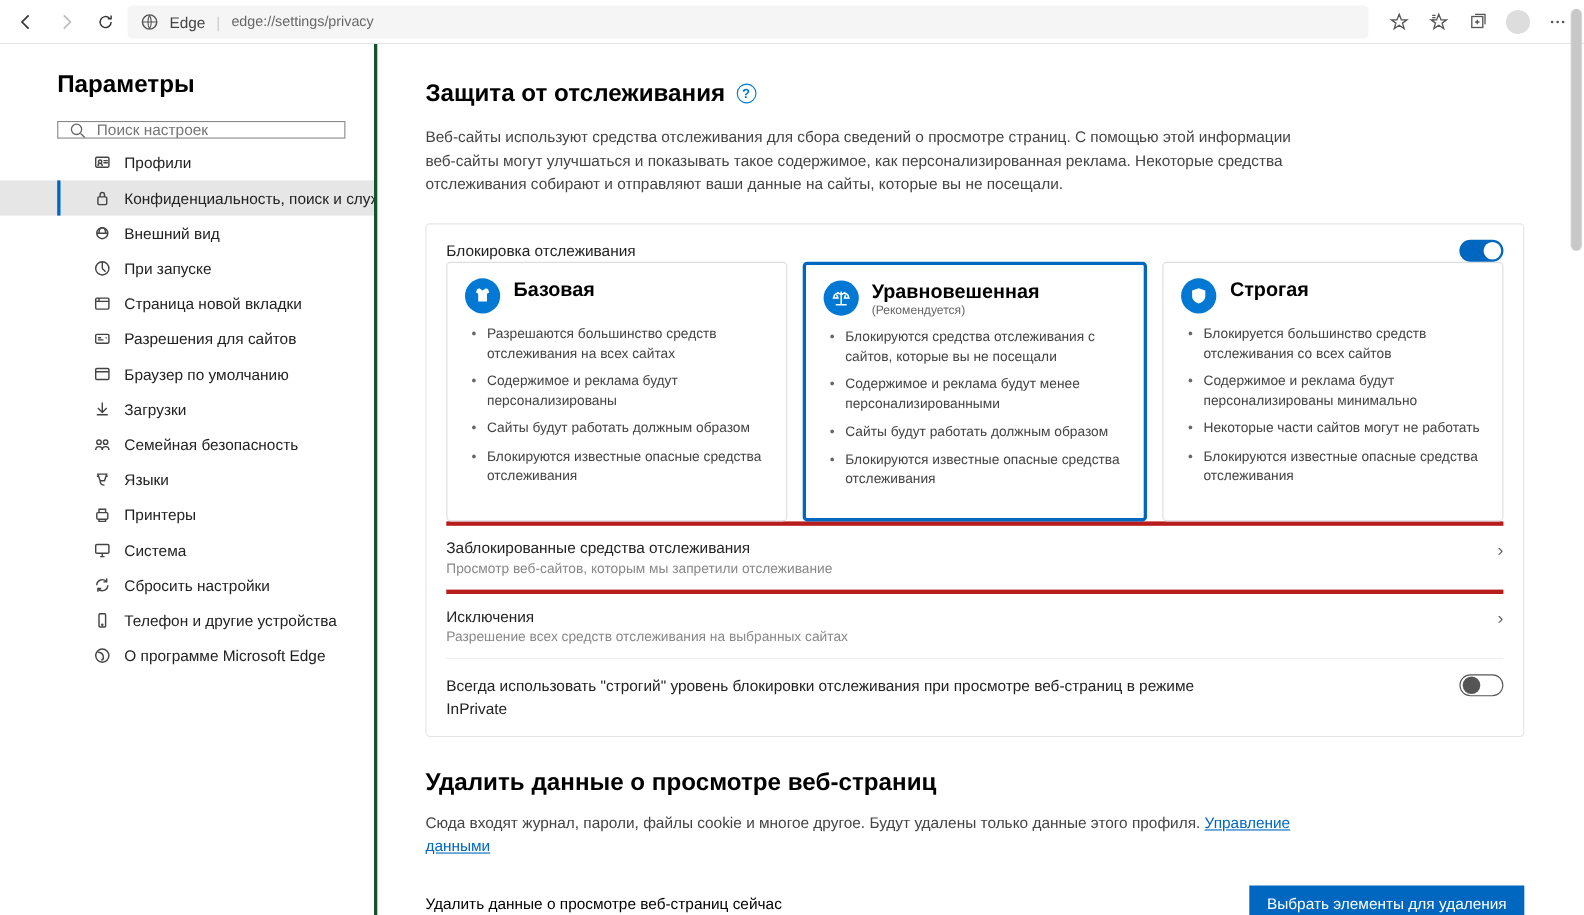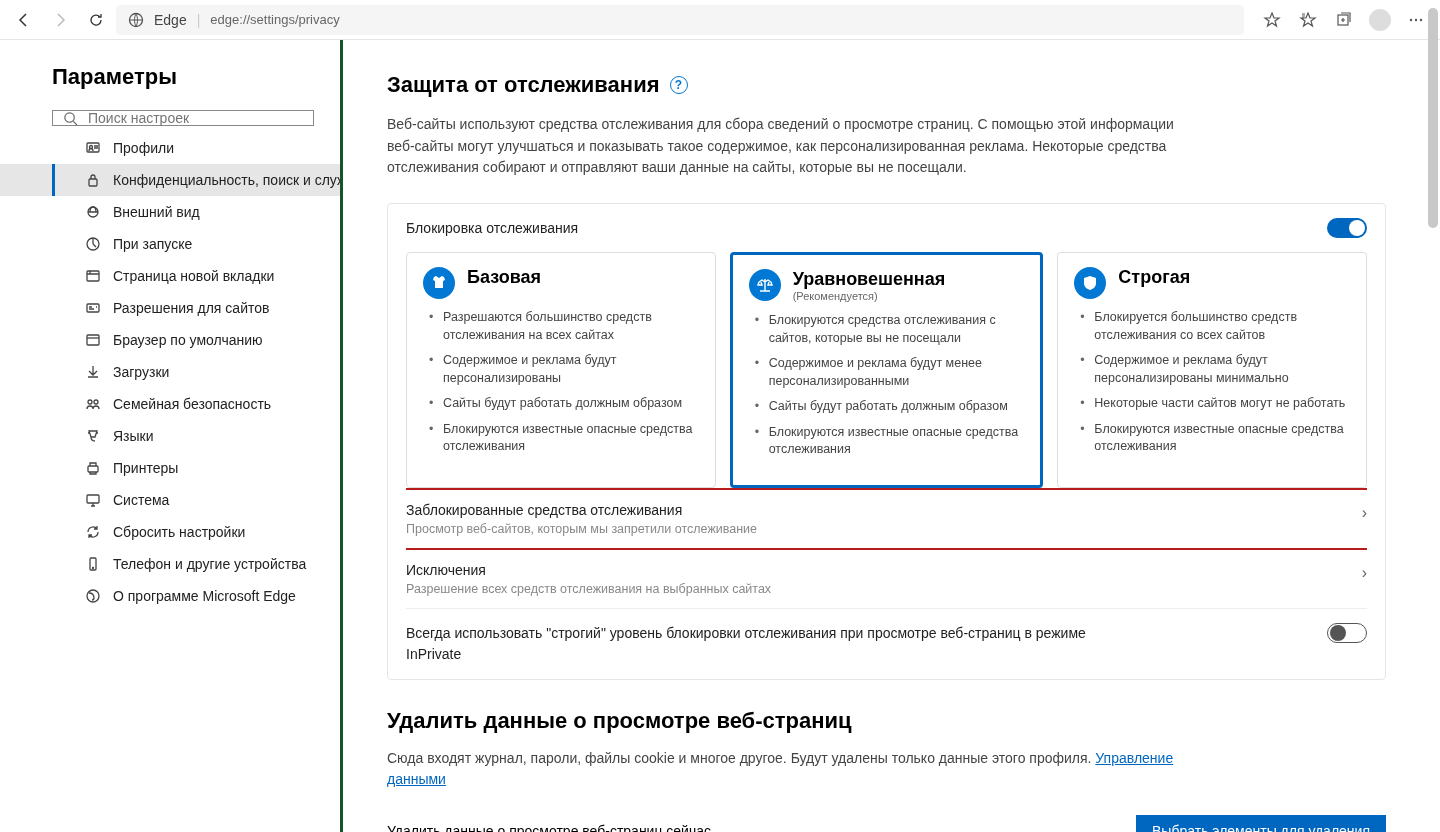--- a/index.html
+++ b/index.html
@@ -43,32 +43,32 @@
 
 .card { border:1px solid #e5e5e5; border-radius:4px; padding:14px 18px; margin-bottom:28px; }
 .row { display:flex; align-items:center; justify-content:space-between; }
 .rowtitle { font-size:14px; color:#222; }
 
 .toggle { width:40px; height:20px; border-radius:10px; background:#0067c0; position:relative; cursor:pointer; }
 .toggle .knob { position:absolute; right:2px; top:2px; width:16px; height:16px; border-radius:50%; background:#fff; }
 .toggle.off { background:#fff; border:1px solid #555; }
 .toggle.off .knob { left:2px; right:auto; top:1px; background:#555; }
 
-.levels { display:flex; gap:14px; margin-top:14px; }
+.levels { display:flex; gap:14px; }
 .level { flex:1; border:1px solid #ddd; border-radius:4px; padding:14px 16px 18px; }
 .level.selected { border:3px solid #0067c0; }
 .level .hdr { display:flex; align-items:flex-start; gap:12px; margin-bottom:10px; }
 .level .badge { width:32px; height:32px; border-radius:50%; background:#0078d4; color:#fff; display:flex; align-items:center; justify-content:center; font-size:16px; flex-shrink:0; }
 .level .ttl { font-size:18px; font-weight:600; }
 .level .sub { font-size:11px; color:#666; }
 .level ul { list-style:none; padding-left:6px; }
 .level li { font-size:12.5px; color:#444; line-height:1.4; padding-left:14px; position:relative; margin-bottom:8px; }
 .level li::before { content:"•"; position:absolute; left:0; color:#666; }
 
-.linkrow { padding:12px 0; border-top:2px solid #b91c1c; display:flex; align-items:flex-start; justify-content:space-between; cursor:pointer; }
+.linkrow { padding:12px 0; border-top:4px solid #b91c1c; display:flex; align-items:flex-start; justify-content:space-between; cursor:pointer; }
 .linkrow:first-of-type{ margin-top:14px; }
 .linkrow .txt .t1 { font-size:14px; color:#222; margin-bottom:4px; }
 .linkrow .txt .t2 { font-size:12.5px; color:#888; }
 .chev { color:#666; font-size:16px; padding-top:2px; }
 .rowsplit { padding:14px 0 0; border-top:1px solid #eee; display:flex; justify-content:space-between; align-items:flex-start; gap:30px;}
 .rowsplit .t1{font-size:14px;color:#222;line-height:1.5;max-width:700px;}
 
 h2.sec2 { font-size:22px; font-weight:600; margin:28px 0 14px; }
 a.lnk { color:#0067c0; text-decoration:underline; }
 .clearrow { display:flex; align-items:center; justify-content:space-between; margin-top:22px; }

